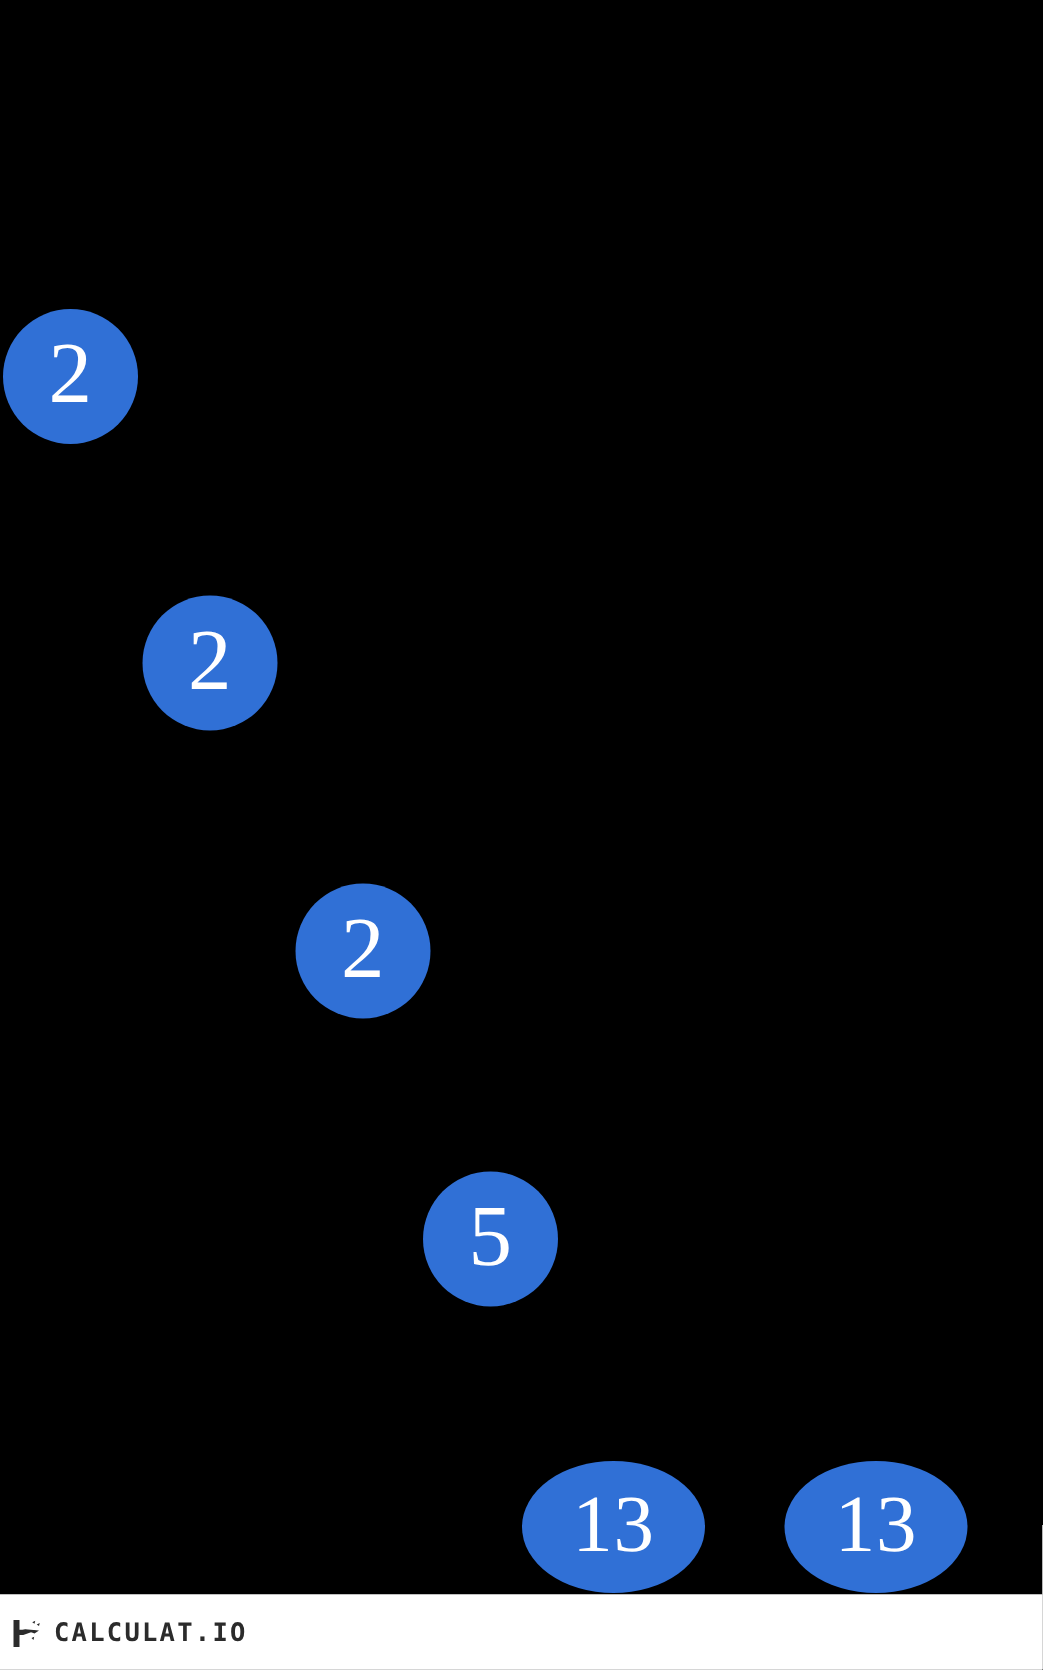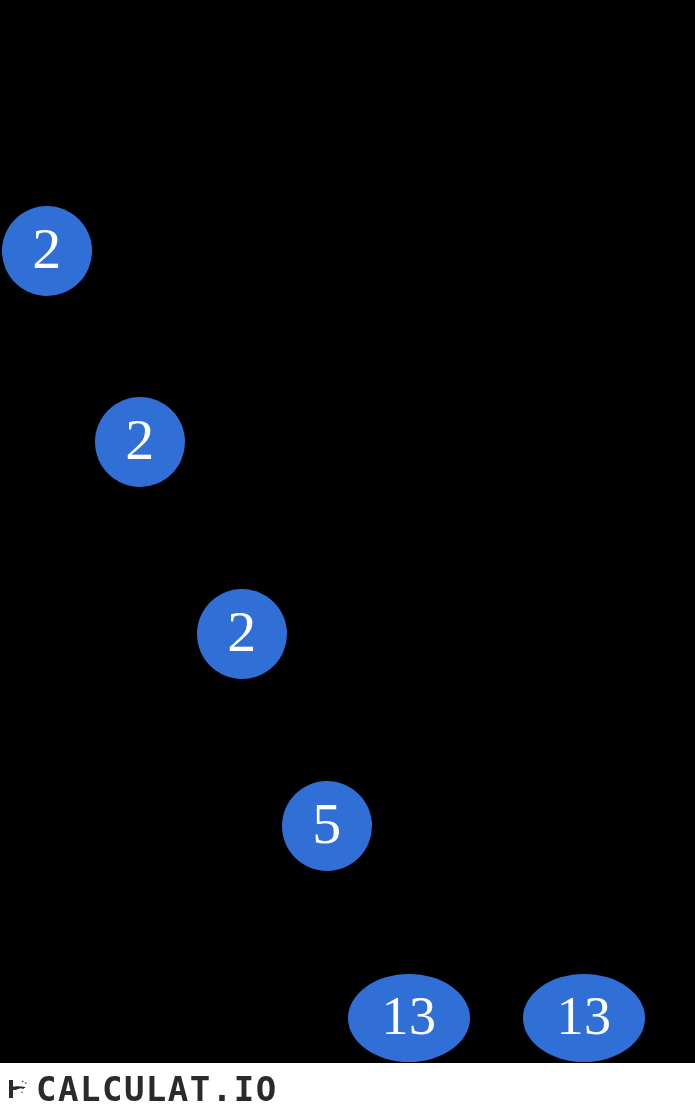--- a/index.html
+++ b/index.html
@@ -64,21 +64,21 @@
     box-sizing: border-box;
   }
   #watermark-icon {
     width: 28px;
     height: 28px;
     flex: 0 0 auto;
     margin-right: 4px;
   }
   #watermark-text {
     font-family: "DejaVu Sans Mono", "Liberation Mono", monospace;
-    font-size: 34px;
+    font-size: 17px;
     font-weight: 700;
     letter-spacing: 1.5px;
     color: #2b2b2b;
     line-height: 1;
     white-space: nowrap;
   }
 </style>
 </head>
 <body>
 

